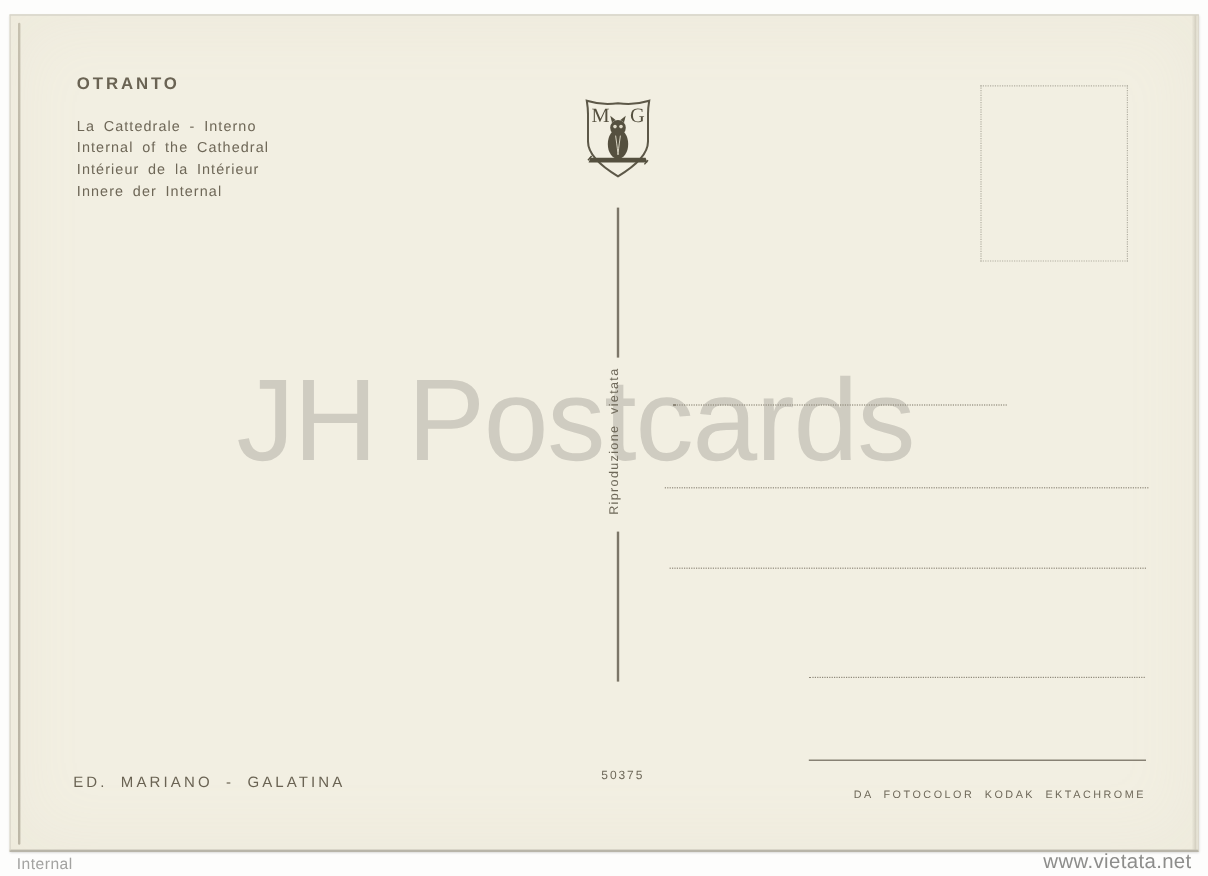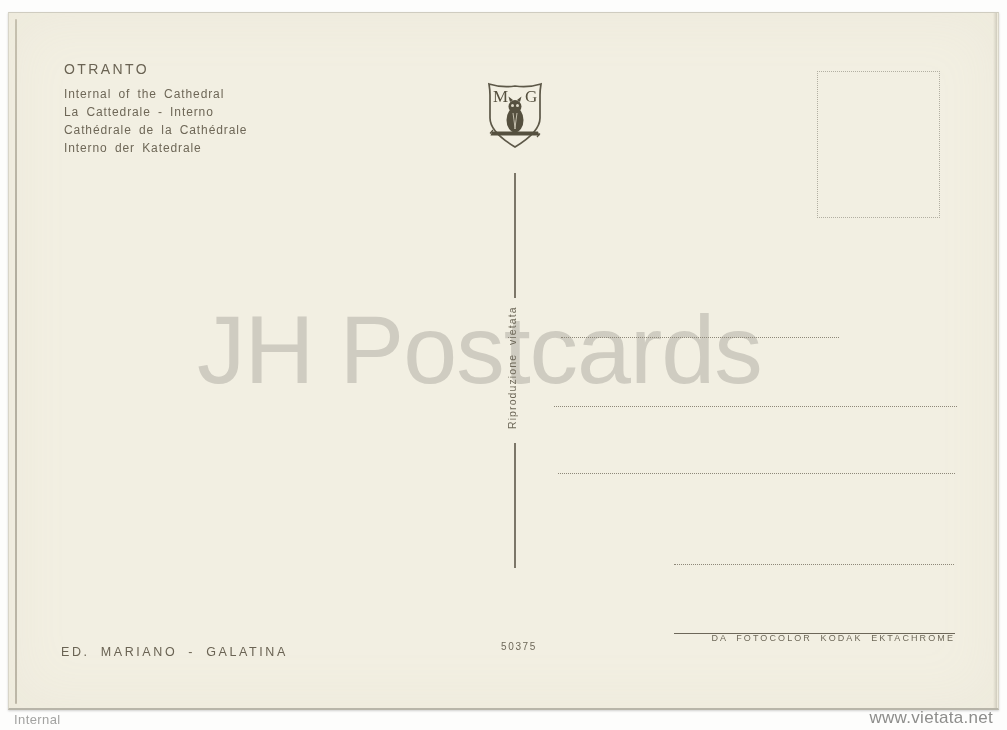--- a/index.html
+++ b/index.html
@@ -24,22 +24,22 @@
     background:linear-gradient(#b0a996,#8f897a 40%,#a29b8a);
     opacity:.65;border-radius:2px;
   }
   .edge-right{
     position:absolute;right:1px;top:0;bottom:0;width:4px;
     background:linear-gradient(to right,rgba(180,175,160,0),rgba(170,165,150,.45));
   }
   
   .title-block{position:absolute;left:55px;top:48px;color:#6a6353;}
   .pc-title{
-    font-size:14px;font-weight:400;letter-spacing:2.4px;word-spacing:2px;
-    margin-bottom:8px;
+    font-size:14px;font-weight:700;letter-spacing:2.4px;word-spacing:2px;
+    margin-bottom:19px;
   }
   .pc-caption{
     font-size:12px;letter-spacing:.9px;word-spacing:3px;line-height:18px;
     color:#6e6757;
   }
   
   .crest{position:absolute;left:473px;top:66px;width:66px;height:74px;}
   
   .stamp-box{
     position:absolute;left:808px;top:58px;width:123px;height:147px;
@@ -69,21 +69,21 @@
   .address-line{position:absolute;border-top:1.5px dotted #8e8879;height:0;}
   .al-1{left:552px;top:324px;width:278px;}
   .al-2{left:545px;top:393px;width:403px;}
   .al-3{left:549px;top:460px;width:397px;}
   .al-4{left:665px;top:551px;width:280px;}
   .credit-rule{
     position:absolute;left:665px;top:620px;width:281px;height:0;
     border-top:1.6px solid #6d6759;
   }
   .film-credit{
-    position:absolute;left:640px;top:620px;width:306px;text-align:right;
+    position:absolute;left:640px;top:644px;width:306px;text-align:right;
     font-size:9px;letter-spacing:2.1px;word-spacing:4px;color:#6e6859;
   }
   
   .publisher{
     position:absolute;left:52px;top:632px;
     font-size:12.5px;letter-spacing:2.6px;word-spacing:5px;color:#6a6353;
   }
   .serial{
     position:absolute;left:455px;top:628px;width:110px;text-align:center;
     font-size:10px;letter-spacing:1.6px;color:#6e6859;
@@ -107,24 +107,24 @@
 
     <div class="watermark">JH Postcards</div>
 
     <div class="content-layer">
 
       <div class="crease-left"></div>
       <div class="edge-right"></div>
 
       <div class="title-block">
         <div class="pc-title">OTRANTO</div>
+        <div class="pc-caption">La Cattedrale - Interno</div>
         <div class="pc-caption">Internal of the Cathedral</div>
-        <div class="pc-caption">La Cattedrale - Interno</div>
-        <div class="pc-caption">Cathédrale de la Cathédrale</div>
-        <div class="pc-caption">Interno der Katedrale</div>
+        <div class="pc-caption">Intérieur de la Intérieur</div>
+        <div class="pc-caption">Innere der Internal</div>
       </div>
 
       <svg class="crest" viewBox="0 0 66 74">
         <path d="M7 5 Q20 9 33 7 Q46 9 59 5 Q58 11 58 16 L58 39 Q58 53 33 68 Q8 53 8 39 L8 16 Q8 11 7 5 Z" fill="none" stroke="#5d5848" stroke-width="1.7"></path>
         <text x="11" y="23" font-family="Liberation Serif, serif" font-size="17" fill="#55503f">M</text>
         <text x="43" y="23" font-family="Liberation Serif, serif" font-size="17" fill="#55503f">G</text>
         <path d="M28 23 L26.5 17.5 L31 21 Z" fill="#55503f"></path>
         <path d="M38 23 L39.5 17.5 L35 21 Z" fill="#55503f"></path>
         <circle cx="33" cy="27.5" r="6.5" fill="#55503f"></circle>
         <ellipse cx="33" cy="41" rx="8.5" ry="12.5" fill="#55503f"></ellipse>

